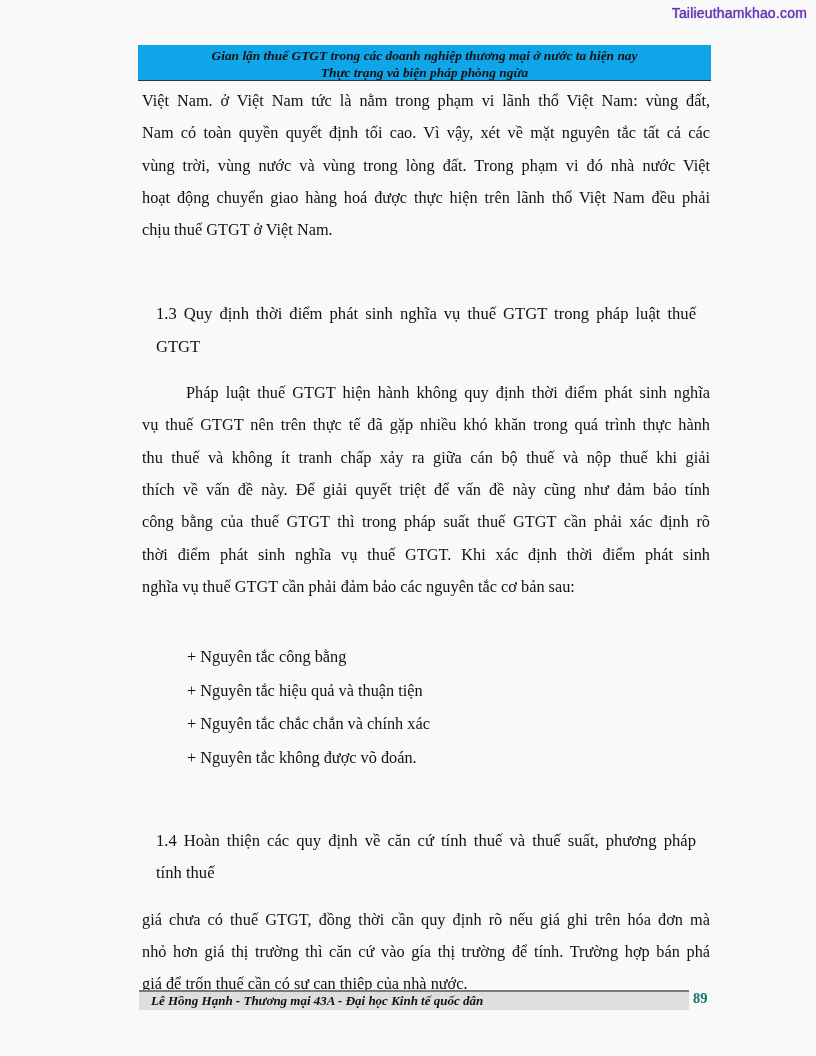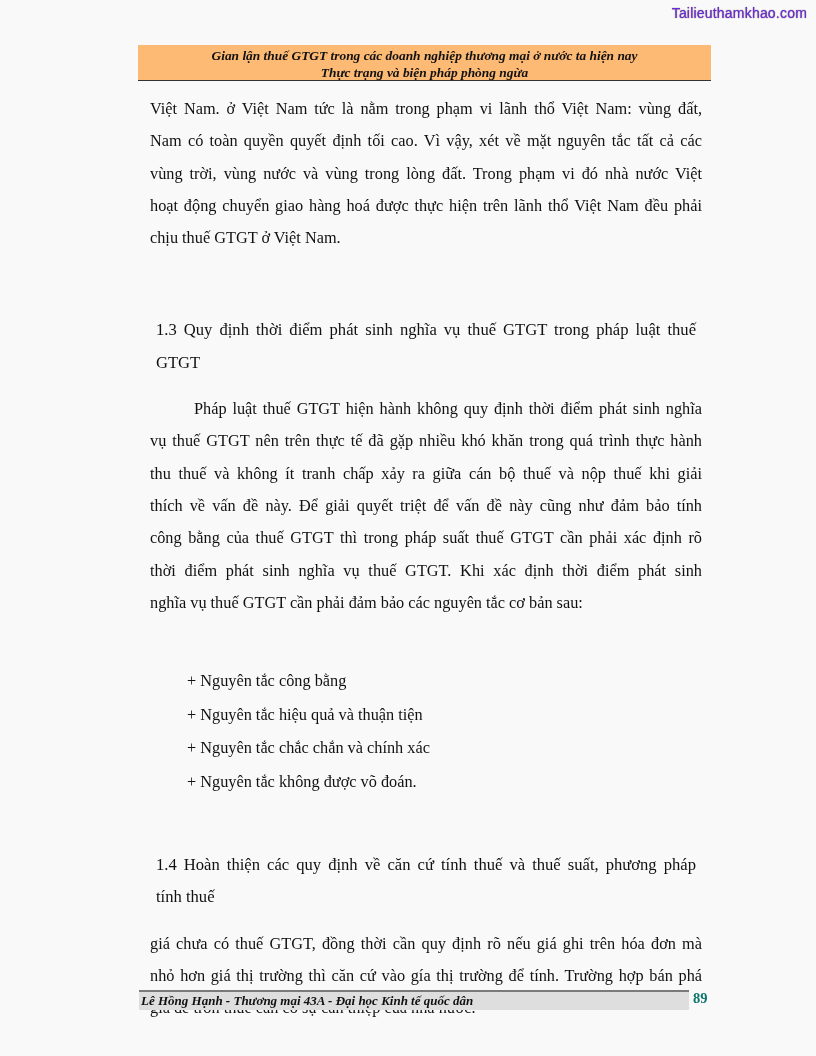--- a/index.html
+++ b/index.html
@@ -24,21 +24,21 @@
       color: #6d28d9;
       letter-spacing: 0.2px;
       text-shadow: 0 0 1px #8a8a8a, 0 0 1px #8a8a8a;
     }
     .running-header {
       position: absolute;
       left: 138px;
       top: 45px;
       width: 573px;
       height: 36px;
-      background: #fdba74;
+      background: #0ea5e9;
       border-bottom: 1.5px solid #333;
       text-align: center;
       font-family: "Liberation Serif", "DejaVu Serif", serif;
       font-style: italic;
       font-weight: bold;
       font-size: 13.4px;
       line-height: 17px;
       color: #111;
       padding-top: 2px;
       box-sizing: border-box;
@@ -48,21 +48,21 @@
     }
     .content {
       position: absolute;
       left: 142px;
       top: 85px;
       width: 568px;
       font-size: 16.3px;
       line-height: 32.3px;
     }
     .para {
-      margin: 8px;
+      margin: 0;
       text-align: justify;
       text-align-last: left;
     }
     .line {
       display: block;
       text-align: justify;
       text-align-last: justify;
       white-space: nowrap;
     }
     .line.last {
@@ -89,21 +89,21 @@
       width: 550px;
       height: 20px;
       background: #dedede;
       border-top: 2px solid #7a7a7a;
       box-sizing: border-box;
       font-family: "Liberation Serif", "DejaVu Serif", serif;
       font-style: italic;
       font-weight: bold;
       font-size: 13px;
       line-height: 17px;
-      padding-left: 2px;
+      padding-left: 12px;
       white-space: nowrap;
       color: #111;
     }
     .page-number {
       position: absolute;
       left: 693px;
       top: 990px;
       font-family: "Liberation Serif", "DejaVu Serif", serif;
       font-weight: bold;
       font-size: 14.5px;

